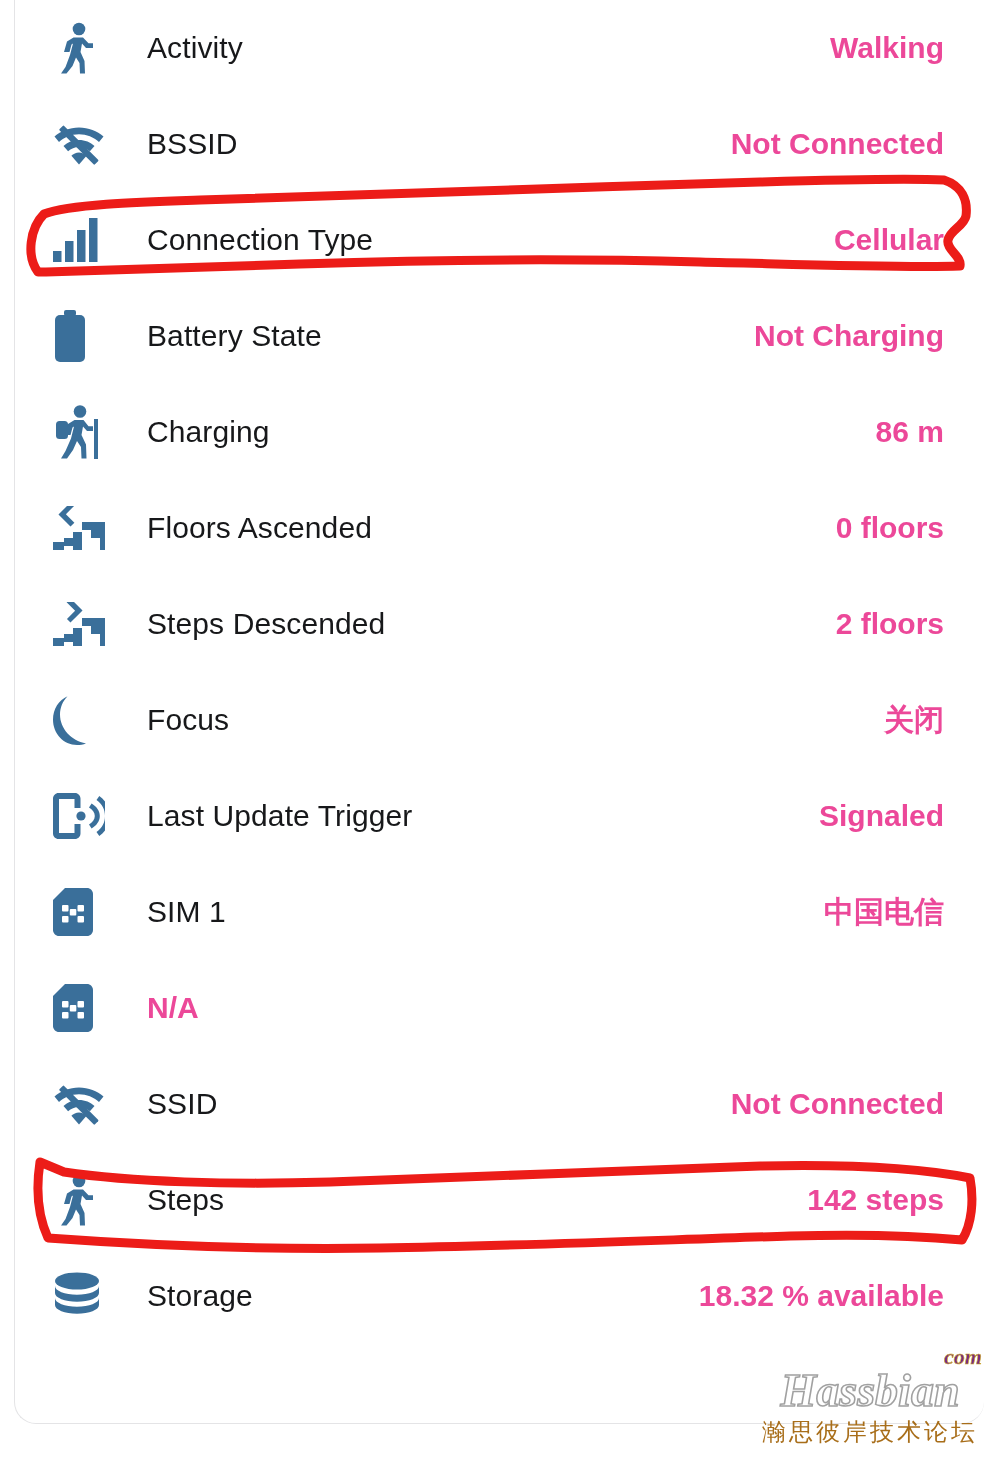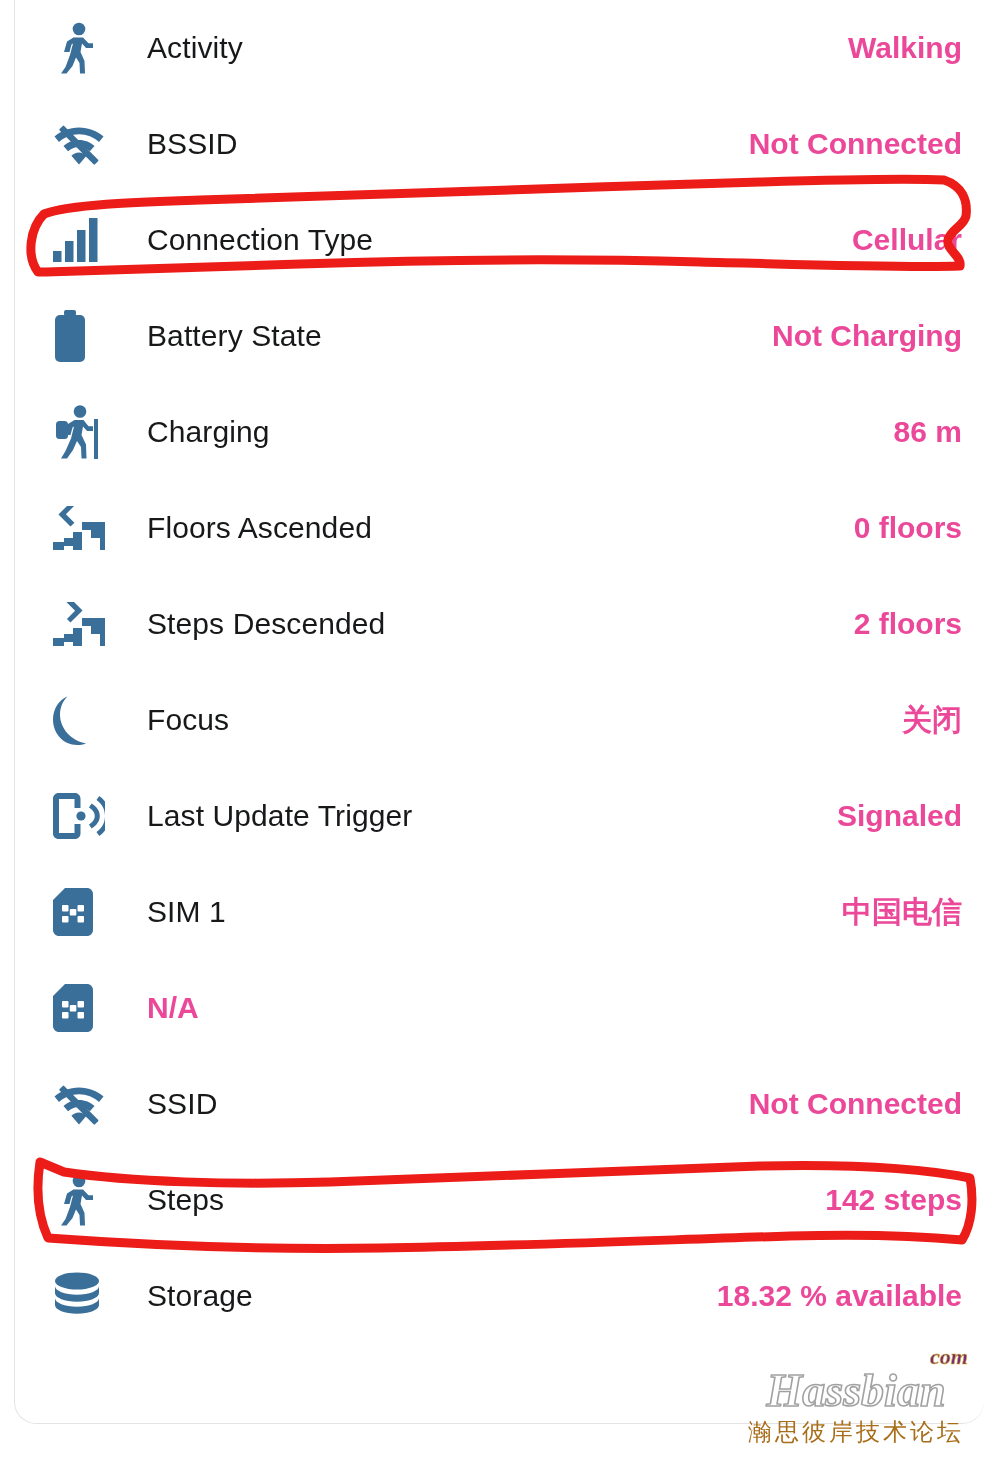--- a/index.html
+++ b/index.html
@@ -26,21 +26,21 @@
     background: #ffffff;
     border: 1px solid #e4e4e6;
     border-top: none;
     border-right: none;
     border-bottom-left-radius: 22px;
     border-bottom-right-radius: 22px;
     overflow: hidden;
   }
   .rows {
     position: absolute;
-    left: 0; top: 12px; right: 0;
+    left: 0; top: 12px; right: 18px;
   }
   .row {
     display: flex;
     align-items: center;
     height: 96px;
     padding-left: 38px;
     padding-right: 20px;
   }
   .icon-cell {
     width: 94px;
@@ -76,21 +76,21 @@
   .annot path {
     fill: none;
     stroke: #ec1c18;
     stroke-width: 9;
     stroke-linecap: round;
     stroke-linejoin: round;
   }
   
   .watermark {
     position: absolute;
-    right: 20px;
+    right: 6px;
     bottom: 18px;
     z-index: 50;
     text-align: center;
     line-height: 1;
     opacity: 0.92;
   }
   .wm-main {
     position: relative;
     font-family: "Liberation Serif", "DejaVu Serif", serif;
     font-style: italic;

